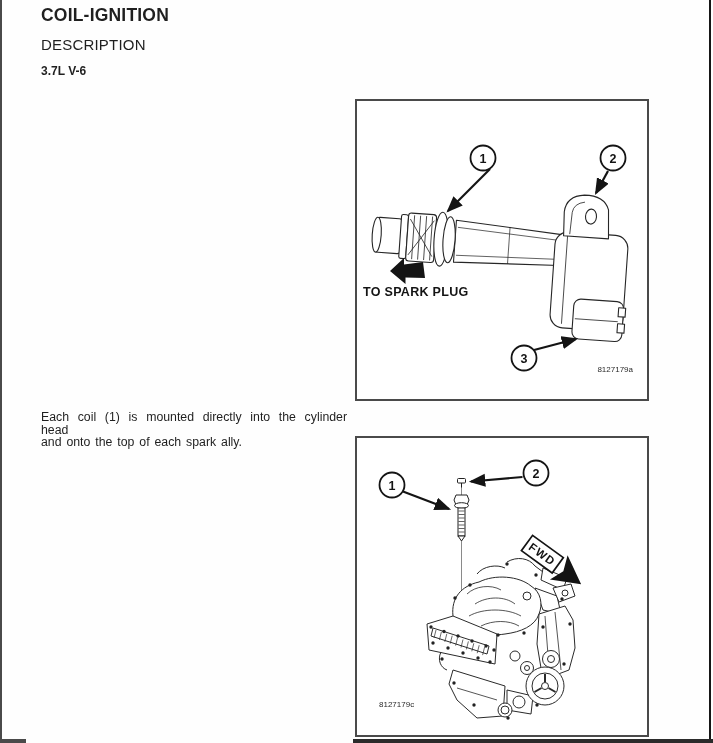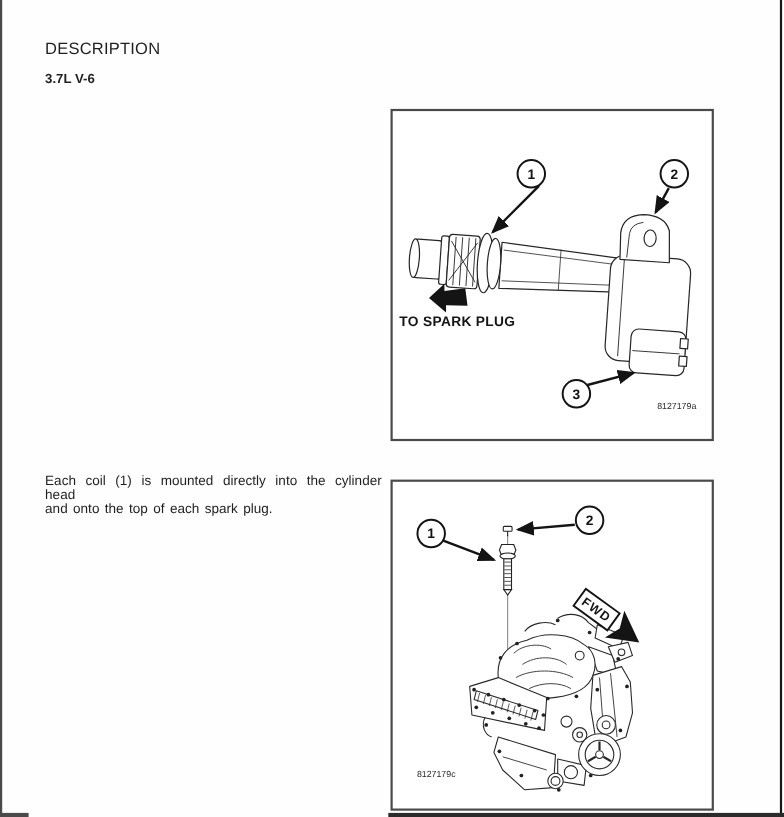--- a/index.html
+++ b/index.html
@@ -10,48 +10,49 @@
   .edge{position:absolute;}
   .edge-left{left:0;top:0;width:2px;height:741px;background:#4a4a4a;}
   .edge-right{left:709px;top:0;width:2px;height:743px;background:#161616;}
   .edge-bottom-right{left:353px;top:739px;width:360px;height:4px;background:#2b2b2b;}
   .edge-bottom-left{left:0;top:739px;width:26px;height:4px;background:#4a4a4a;}
   .h1{position:absolute;left:41px;top:5px;font-size:17.5px;font-weight:bold;letter-spacing:.2px;}
   .h2{position:absolute;left:41px;top:36px;font-size:15px;font-weight:normal;letter-spacing:.2px;}
   .h3{position:absolute;left:41px;top:64px;font-size:12px;font-weight:bold;}
   .para{position:absolute;left:41px;width:306px;font-size:12.3px;line-height:12.6px;word-spacing:1.5px;}
   .para-1{top:96px;}
-  .para-2{top:431px;}
+  .para-2{top:411px;}
   .jline{text-align:justify;text-align-last:justify;}
   .figure{
     position:absolute;left:355px;width:294px;box-sizing:border-box;
     border:2px solid #4a4a4a;background:#fff;
   }
   .figure-coil{top:99px;height:302px;}
   .figure-engine{top:436px;height:301px;}
   svg{display:block;}
   svg text{font-family:"Liberation Sans",sans-serif;}
 </style>
 </head>
 <body>
 
 <div class="page">
 
   <div class="edge edge-left"></div>
   <div class="edge edge-right"></div>
   <div class="edge edge-bottom-left"></div>
   <div class="edge edge-bottom-right"></div>
 
+  <div class="h1">COIL-IGNITION</div>
   <div class="h2">DESCRIPTION</div>
   <div class="h3">3.7L V-6</div>
 
 
   <div class="para para-2">
     <div class="jline">Each coil (1) is mounted directly into the cylinder head</div>
-    <div>and onto the top of each spark plug.</div>
+    <div>and onto the top of each spark ally.</div>
   </div>
 
   <div class="figure figure-coil">
     <svg width="290" height="298" viewBox="0 0 290 298">
       <defs>
         <marker id="ah1" markerWidth="9" markerHeight="8" refX="6.5" refY="3" orient="auto">
           <path d="M0,0 L7.5,3 L0,6 Z" fill="#141414"></path>
         </marker>
       </defs>
 

